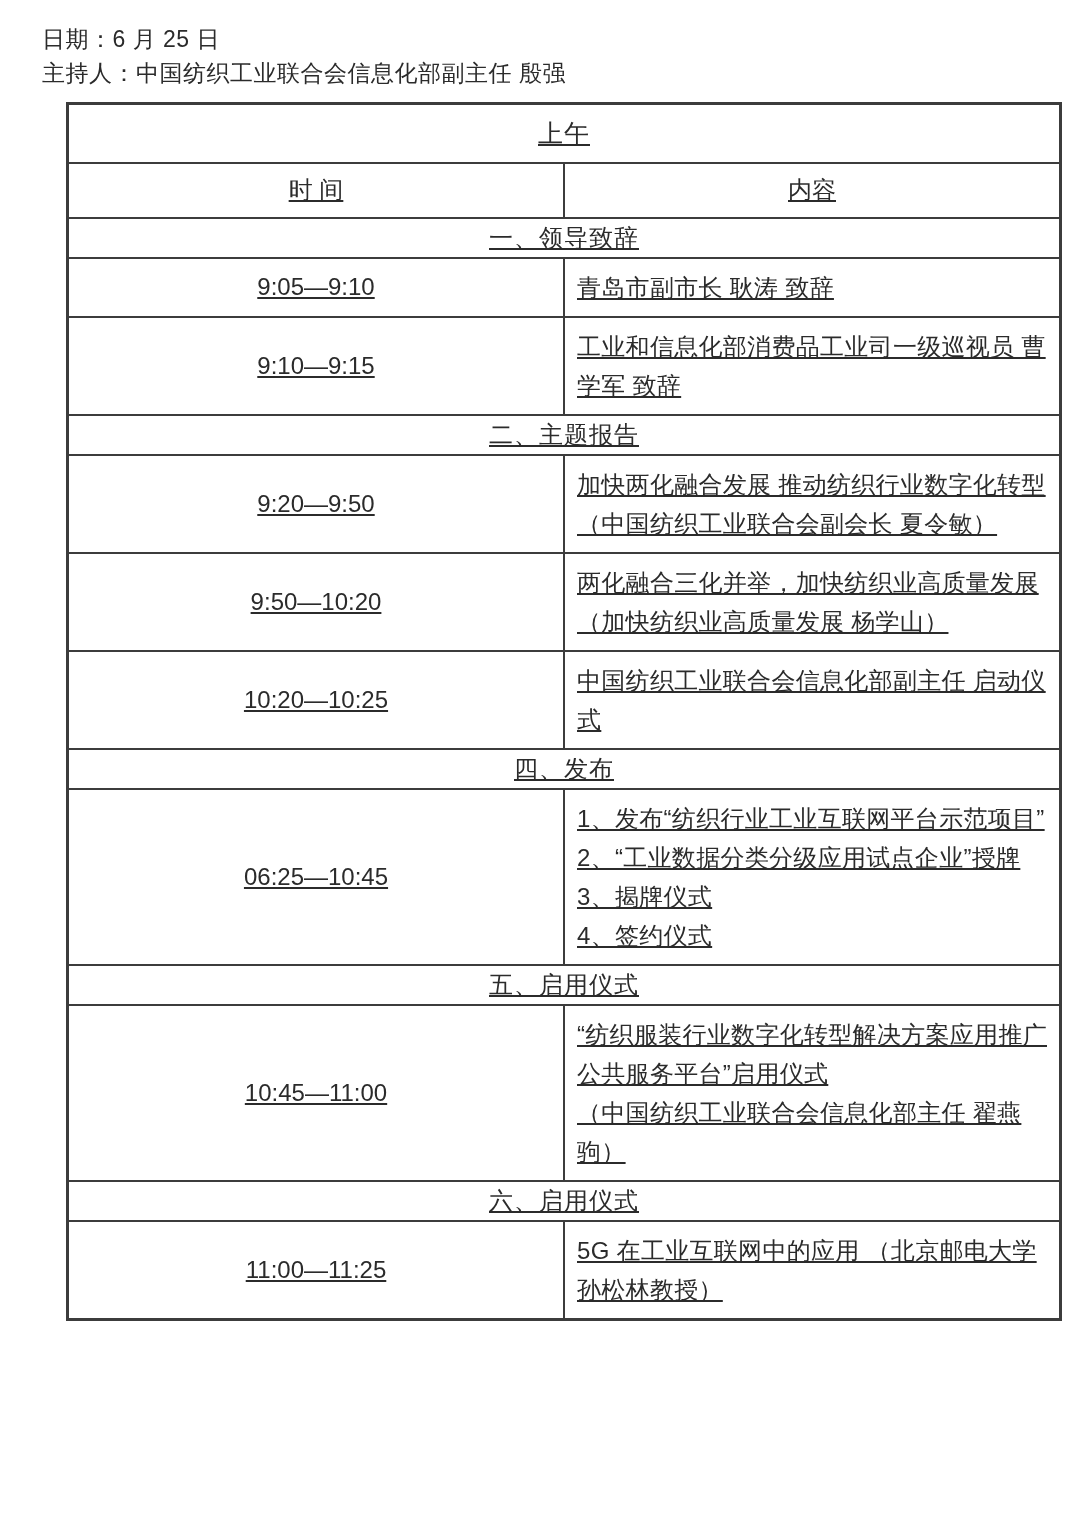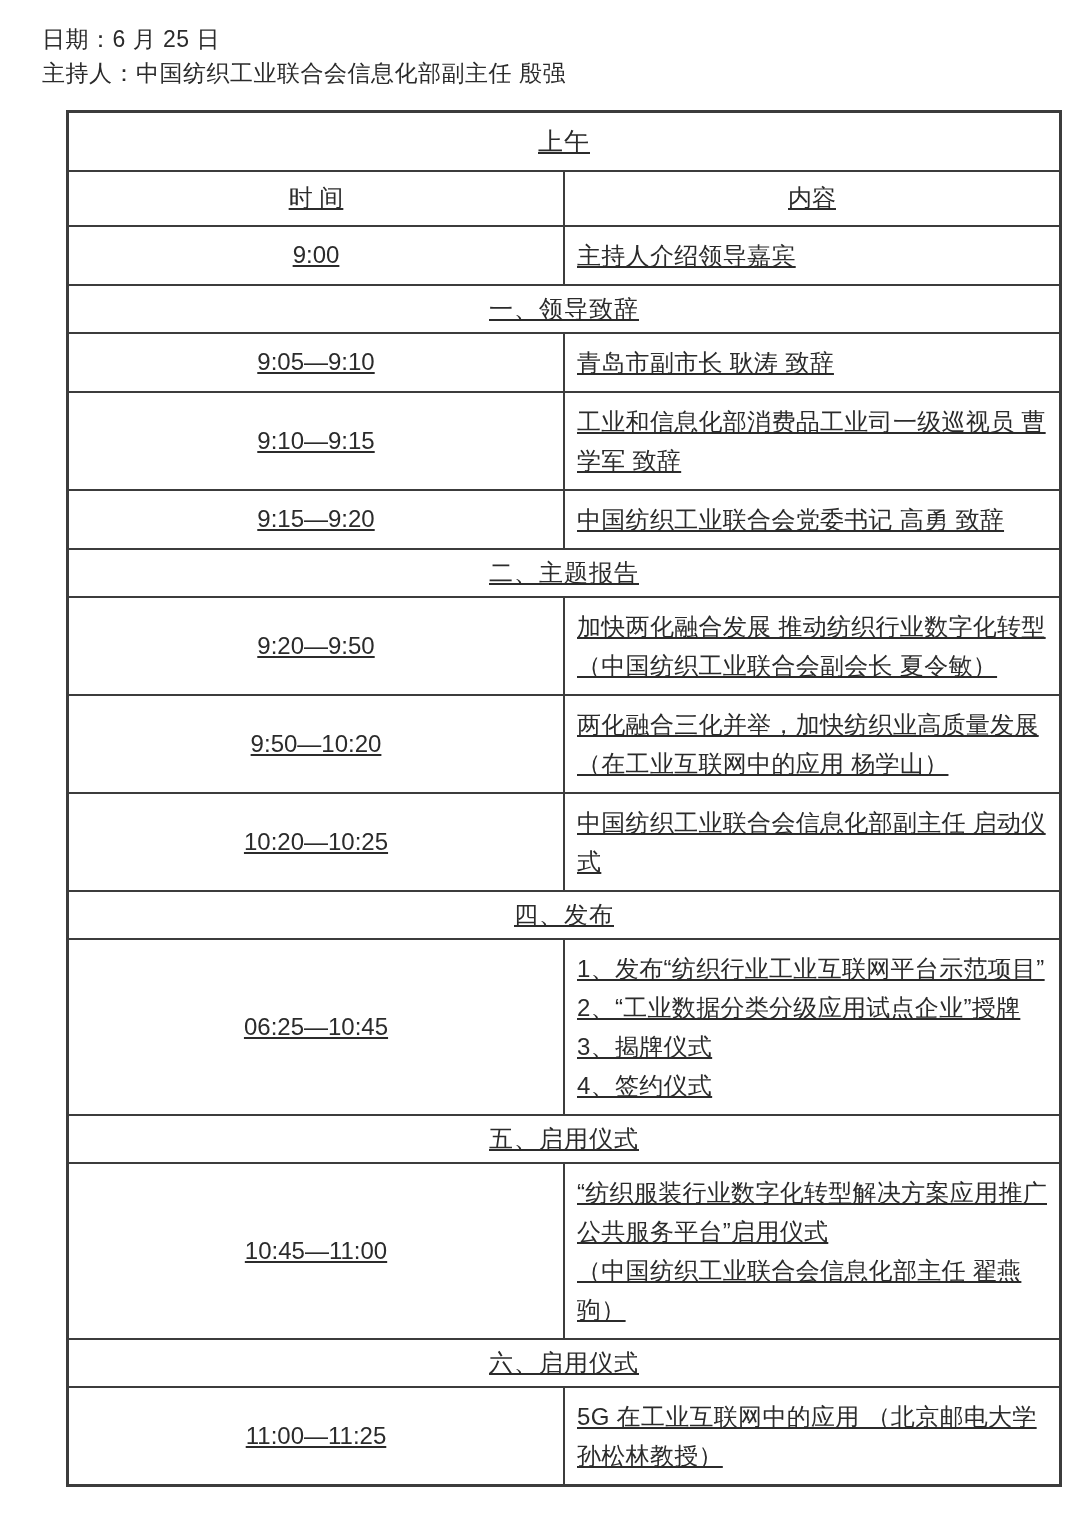--- a/index.html
+++ b/index.html
@@ -12,21 +12,21 @@
     height: 1514px;
     font-family: "Liberation Sans", sans-serif;
     color: #2b2b2b;
     -webkit-font-smoothing: antialiased;
   }
   .page {
     box-sizing: border-box;
     padding: 22px 18px 0 42px;
   }
   .meta {
-    margin-bottom: 20px;
+    margin-bottom: 12px;
   }
   .meta-line {
     font-size: 23px;
     line-height: 34px;
     letter-spacing: 0.5px;
     white-space: nowrap;
   }
   table.agenda {
     border-collapse: collapse;
     table-layout: fixed;
@@ -67,21 +67,21 @@
   }
   .content-cell {
     vertical-align: middle;
     padding: 9px 8px 9px 12px;
     font-size: 24px;
   }
   .content-line {
     line-height: 39px;
     letter-spacing: 0.3px;
   }
-  tr.section-row { height: 48px; }
+  tr.section-row { height: 40px; }
   .section-cell {
     text-align: center;
     font-size: 24px;
     letter-spacing: 1px;
   }
 </style>
 </head>
 <body>
 
 <div class="page">
@@ -95,62 +95,50 @@
     <thead>
       <tr class="session-title-row">
         <th class="session-title-cell" colspan="2">上午</th>
       </tr>
       <tr class="col-header-row">
         <th class="col-header-time">时 间</th>
         <th class="col-header-content">内容</th>
       </tr>
     </thead>
     <tbody id="agenda-body">
-        <tr class="item-row">
-          <td class="time-cell">9:00</td>
-          <td class="content-cell">
-            <div class="content-line">主持人介绍领导嘉宾</div>
-          </td>
-        </tr>
         <tr class="section-row">
           <td class="section-cell" colspan="2">一、领导致辞</td>
         </tr>
         <tr class="item-row">
           <td class="time-cell">9:05—9:10</td>
           <td class="content-cell">
             <div class="content-line">青岛市副市长 耿涛 致辞</div>
           </td>
         </tr>
         <tr class="item-row">
           <td class="time-cell">9:10—9:15</td>
           <td class="content-cell">
             <div class="content-line">工业和信息化部消费品工业司一级巡视员 曹学军 致辞</div>
-          </td>
-        </tr>
-        <tr class="item-row">
-          <td class="time-cell">9:15—9:20</td>
-          <td class="content-cell">
-            <div class="content-line">中国纺织工业联合会党委书记 高勇 致辞</div>
           </td>
         </tr>
         <tr class="section-row">
           <td class="section-cell" colspan="2">二、主题报告</td>
         </tr>
         <tr class="item-row">
           <td class="time-cell">9:20—9:50</td>
           <td class="content-cell">
             <div class="content-line">加快两化融合发展 推动纺织行业数字化转型</div>
             <div class="content-line">（中国纺织工业联合会副会长 夏令敏）</div>
           </td>
         </tr>
         <tr class="item-row">
           <td class="time-cell">9:50—10:20</td>
           <td class="content-cell">
             <div class="content-line">两化融合三化并举，加快纺织业高质量发展</div>
-            <div class="content-line">（在工业互联网中的应用 杨学山）</div>
+            <div class="content-line">（加快纺织业高质量发展 杨学山）</div>
           </td>
         </tr>
         <tr class="item-row">
           <td class="time-cell">10:20—10:25</td>
           <td class="content-cell">
             <div class="content-line">中国纺织工业联合会信息化部副主任 启动仪式</div>
           </td>
         </tr>
         <tr class="section-row">
           <td class="section-cell" colspan="2">四、发布</td>

